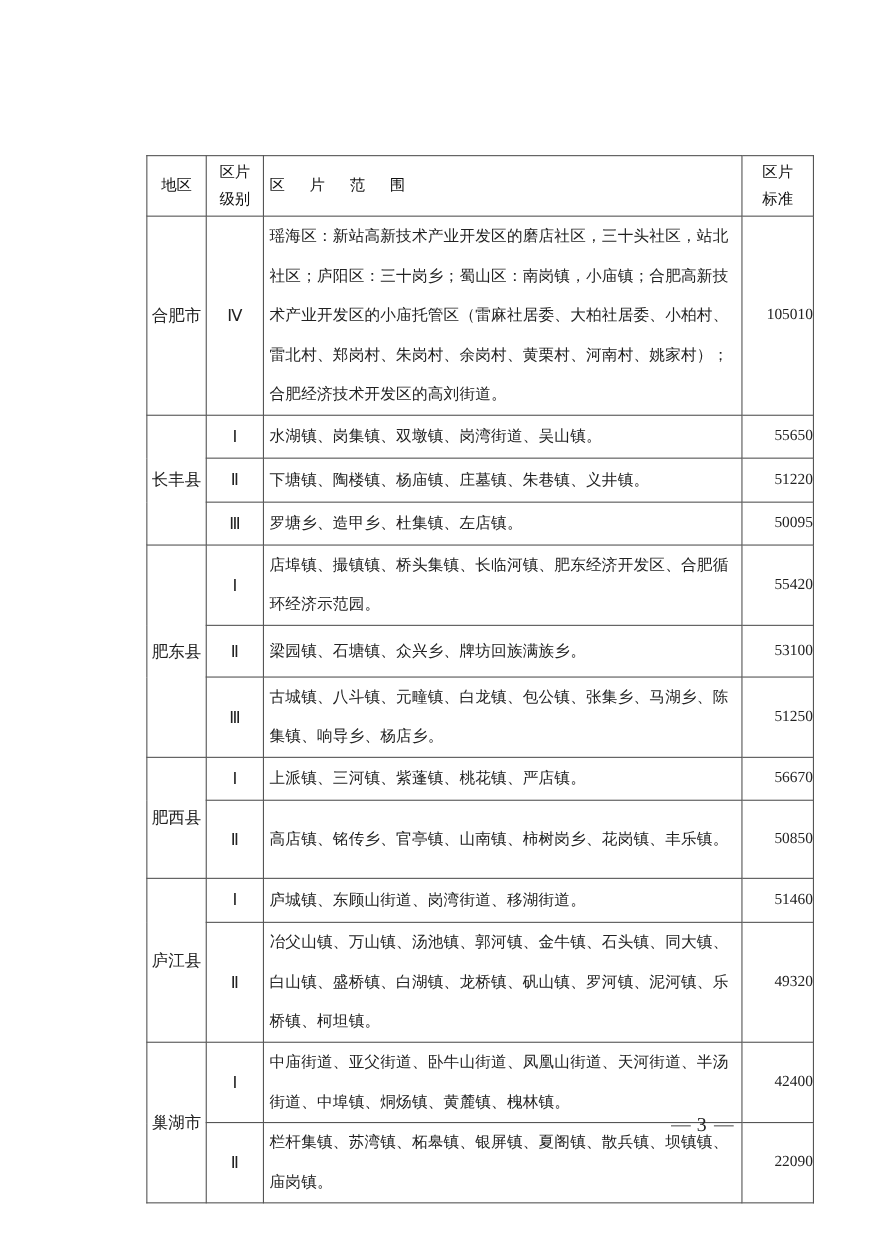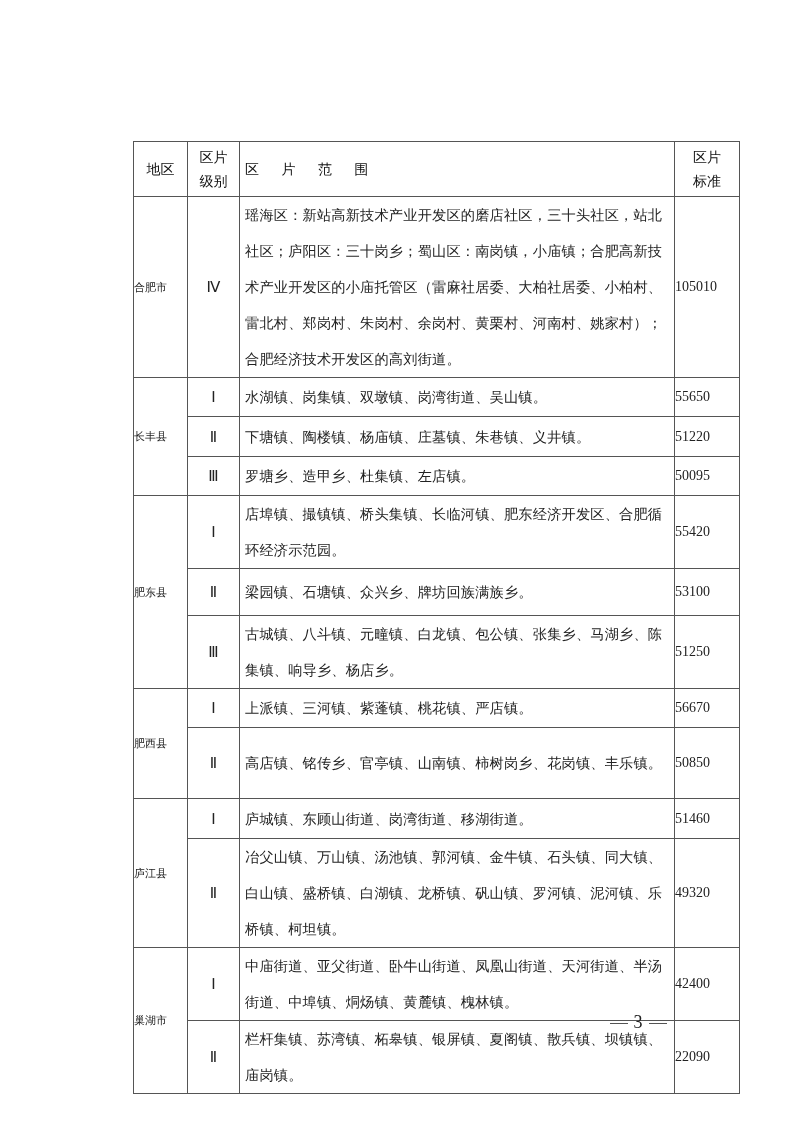--- a/index.html
+++ b/index.html
@@ -3,25 +3,25 @@
   <meta charset="utf-8">
   <style>
     html, body { margin: 0; padding: 0; background: #ffffff; }
     body { width: 800px; height: 1132px; position: relative; overflow: hidden;
            font-family: "DejaVu Serif", "Liberation Serif", serif; color: #222; }
     .tbl { position: absolute; left: 101px; top: 141px; width: 597px;
            border-collapse: collapse; table-layout: fixed; margin-left: 32px; }
     .tbl td, .tbl th { border: 1px solid #555; padding: 0; font-weight: normal; }
     .tbl th { font-family: "DejaVu Sans", "Liberation Sans", sans-serif; font-size: 14px;
               line-height: 24px; text-align: center; color: #111; }
-    .c-region { width: 53px; font-size: 11px; }
+    .c-region { width: 53px; text-align: center; font-size: 15px; }
     .c-level { width: 51px; text-align: center; font-size: 15px; font-family: "Liberation Serif", serif; }
     .c-scope { width: 425px; text-align: left; font-size: 14.2px; line-height: 36px;
                padding: 0 4px 0 5px !important; letter-spacing: 0.2px; }
-    .c-std { width: 64px; text-align: left; font-size: 14px; font-family: "Liberation Serif", serif; }
+    .c-std { width: 64px; text-align: right; font-size: 14px; font-family: "Liberation Serif", serif; }
     .hdr-scope { letter-spacing: 9px; }
     .page-num { position: absolute; left: 598px; top: 1012px; width: 80px; text-align: center;
                 font-family: "Liberation Serif", serif; font-size: 18px; color: #222; }
     .page-num .dash { display: inline-block; width: 18px; height: 1px; background: #555;
                       vertical-align: middle; margin: 0 6px; }
   </style>
 </head>
 <body>
 
 <table class="tbl">

